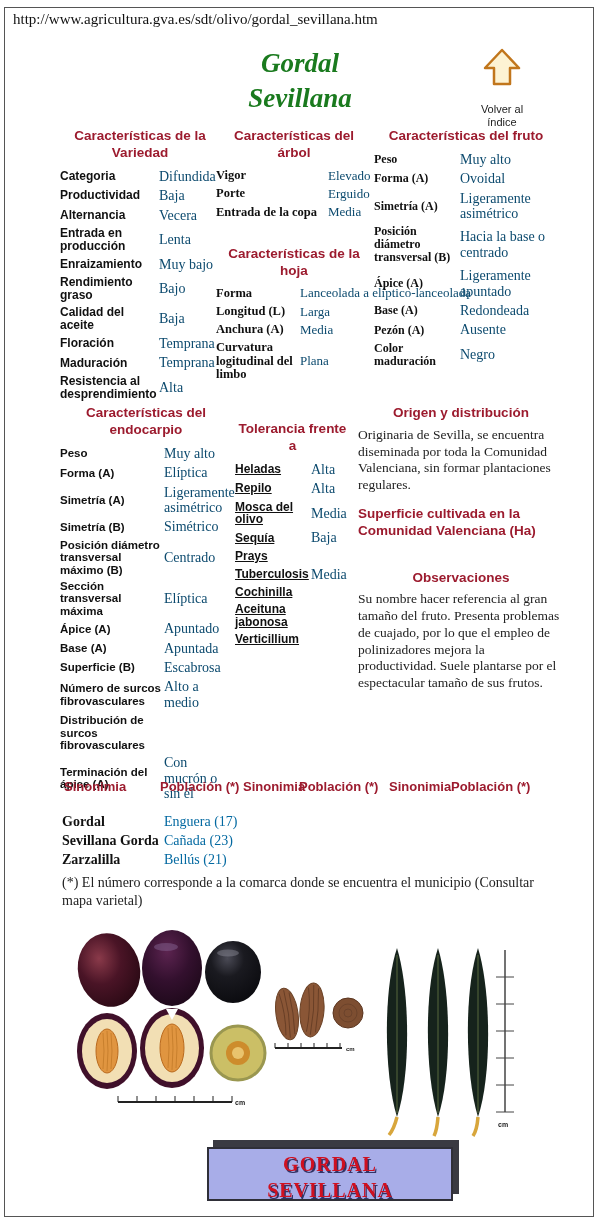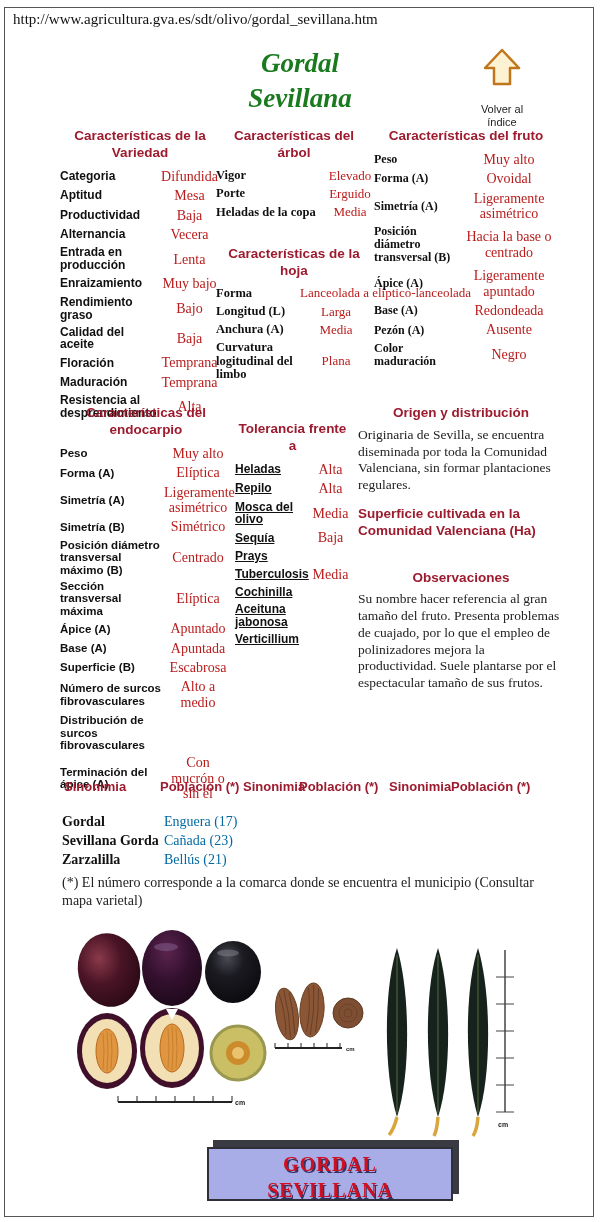--- a/index.html
+++ b/index.html
@@ -14,21 +14,21 @@
   .col{position:absolute;}
   .chead{font:bold 13.5px "Liberation Sans",sans-serif;color:#9c1b2e;text-align:center;
          line-height:1.25;margin-bottom:5px;}
   .chead.left{text-align:left;}
   .mt{margin-top:12px;}
   .mt2{margin-top:30px;}
   .row{display:flex;align-items:center;padding:2px 0;}
   .lbl{line-height:1.08;color:#101010;}
   .lbl-sans{font-family:"Liberation Sans",sans-serif;font-weight:bold;font-size:12px;}
   .lbl-serif{font-family:"Liberation Serif",serif;font-weight:bold;font-size:13px;}
-  .val{flex:1;font:14px "Liberation Serif",serif;color:#b91c1c;line-height:1.1;min-width:0;text-align:center;}
+  .val{flex:1;font:14px "Liberation Serif",serif;color:#0c4a6e;line-height:1.1;min-width:0;}
   
   .c-var .lbl{flex:0 0 99px;}
   .c-arb .lbl{flex:0 0 112px;font-size:12.5px;}
   .c-arb .val{white-space:nowrap;font-size:13px;}
   .c-hoj .lbl{flex:0 0 84px;}
   .c-fru .lbl{flex:0 0 86px;font-size:12px;}
   .c-end .lbl{flex:0 0 104px;font-size:11.5px;}
   .c-tol .lbl{flex:0 0 76px;text-decoration:underline;}
   .gap{margin-top:24px;}
   .para{font:13.5px "Liberation Serif",serif;color:#222;line-height:1.24;margin:0 0 6px 0;}
@@ -64,24 +64,20 @@
     <div class="back-label">Volver al índice</div>
   </div>
 
   <div class="col c-var" style="left:60px;top:128px;width:160px;">
     <div class="chead">Características de la Variedad</div>
     <div class="row">
         <span class="lbl lbl-sans">Categoria</span>
         <span class="val">Difundida</span>
       </div>
     <div class="row">
-        <span class="lbl lbl-sans">Aptitud</span>
-        <span class="val">Mesa</span>
-      </div>
-    <div class="row">
         <span class="lbl lbl-sans">Productividad</span>
         <span class="val">Baja</span>
       </div>
     <div class="row">
         <span class="lbl lbl-sans">Alternancia</span>
         <span class="val">Vecera</span>
       </div>
     <div class="row">
         <span class="lbl lbl-sans">Entrada en producción</span>
         <span class="val">Lenta</span>
@@ -116,21 +112,21 @@
     <div class="chead">Características del árbol</div>
     <div class="row">
         <span class="lbl lbl-serif">Vigor</span>
         <span class="val">Elevado</span>
       </div>
     <div class="row">
         <span class="lbl lbl-serif">Porte</span>
         <span class="val">Erguido</span>
       </div>
     <div class="row">
-        <span class="lbl lbl-serif">Heladas de la copa</span>
+        <span class="lbl lbl-serif">Entrada de la copa</span>
         <span class="val">Media</span>
       </div>
     <div class="c-hoj">
       <div class="chead gap">Características de la hoja</div>
       <div class="row">
           <span class="lbl lbl-serif">Forma</span>
           <span class="val">Lanceolada a elíptico-lanceolada</span>
         </div>
       <div class="row">
           <span class="lbl lbl-serif">Longitud (L)</span>

